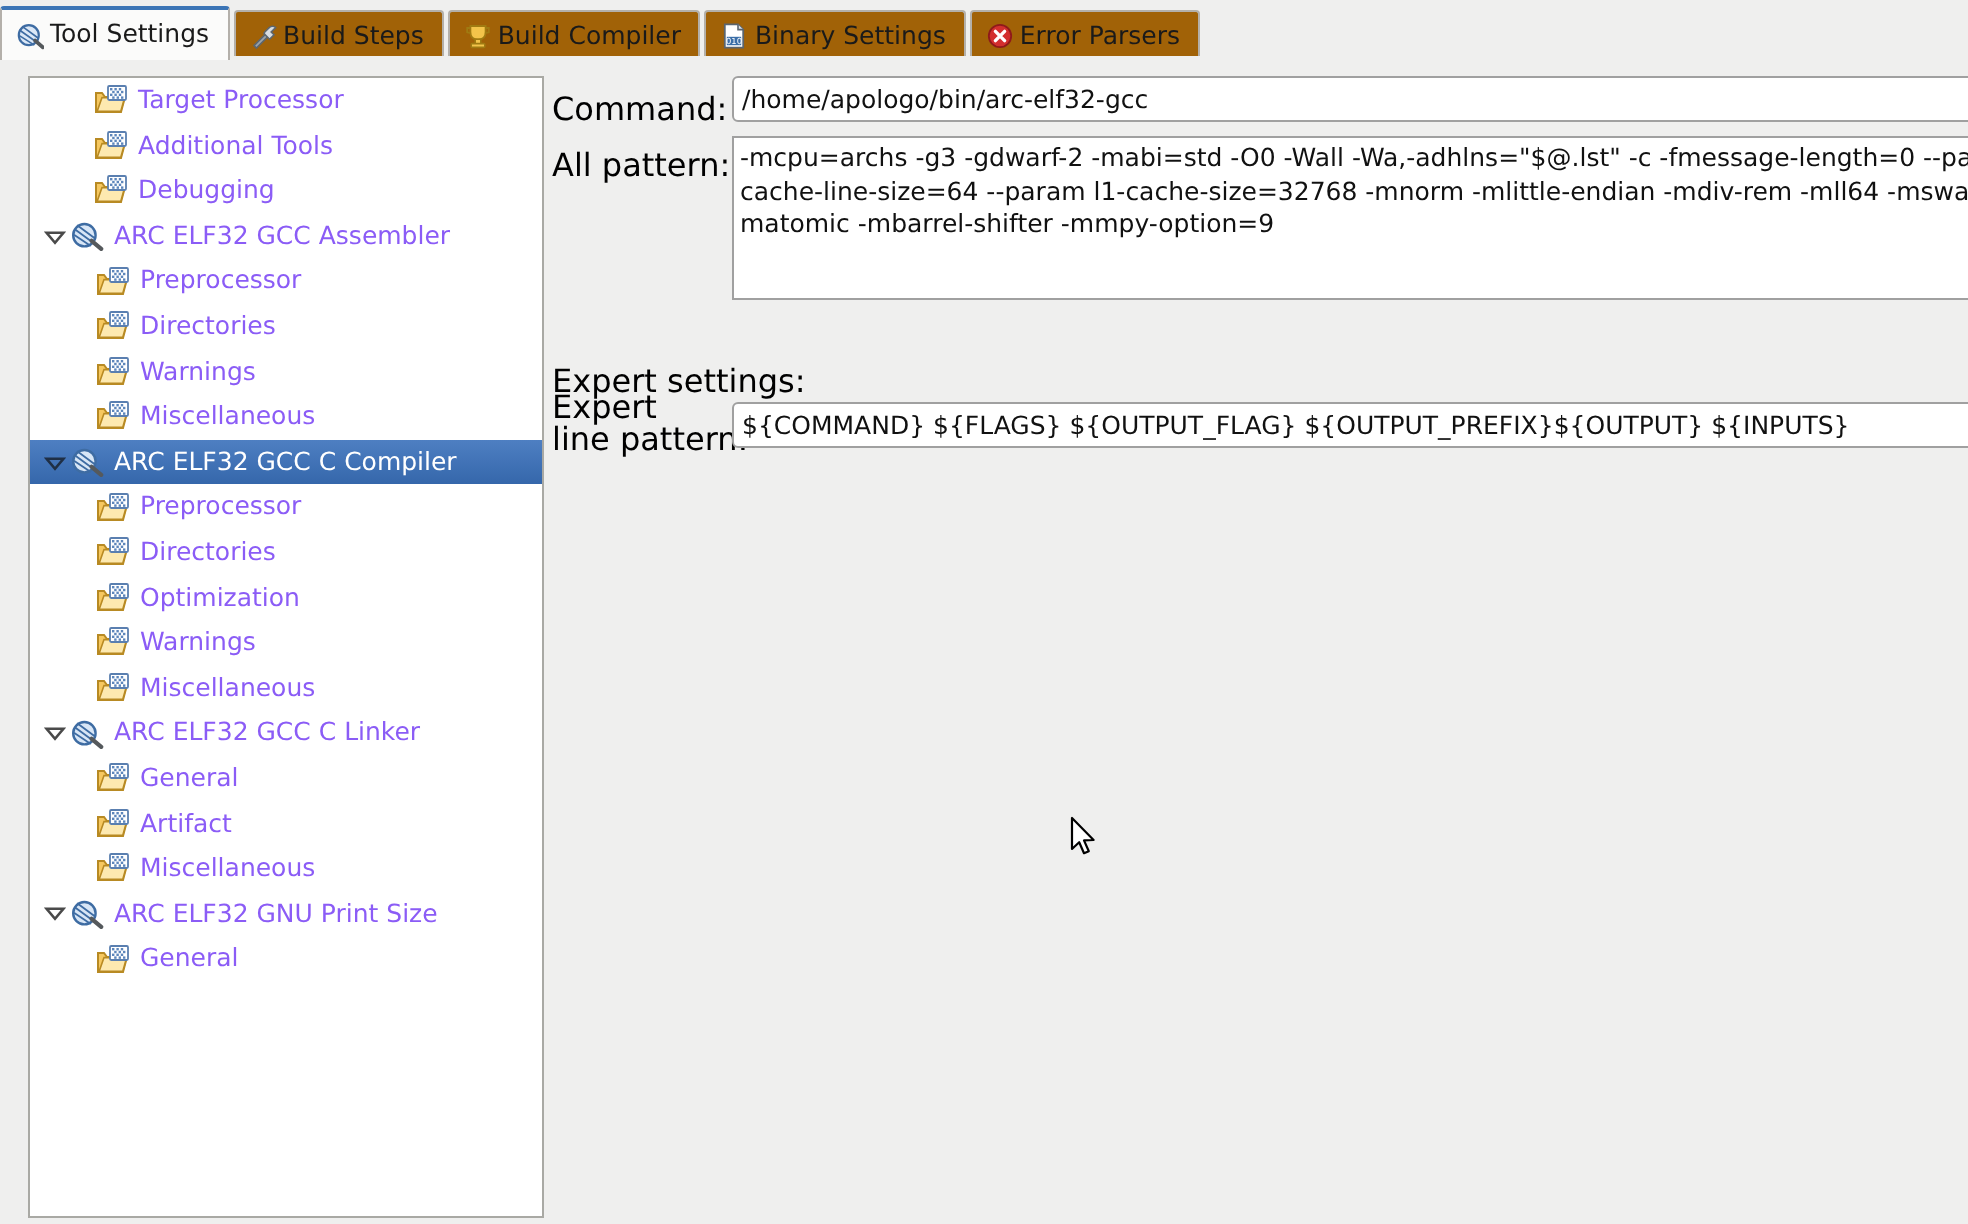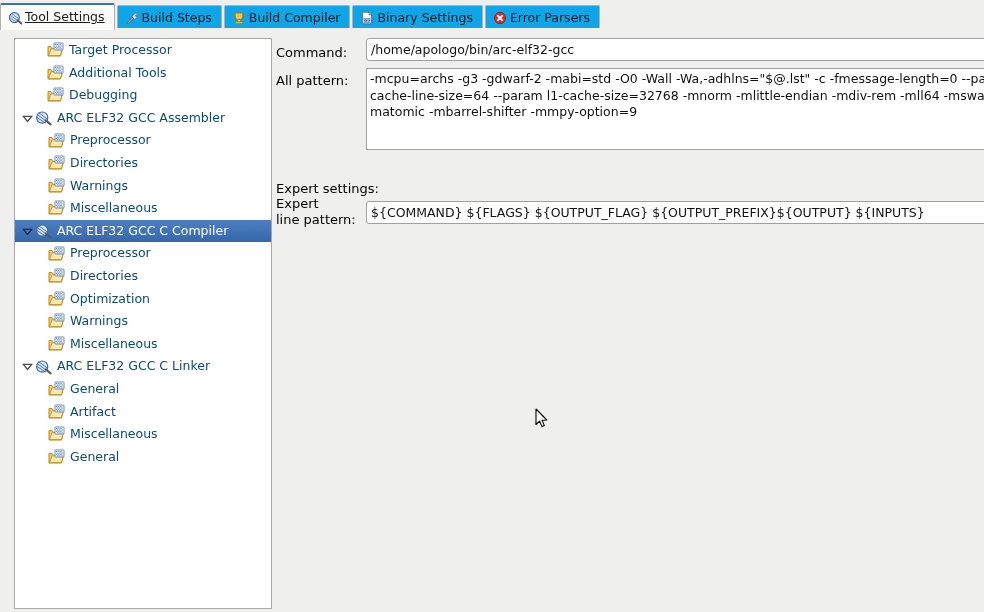--- a/index.html
+++ b/index.html
@@ -32,39 +32,38 @@
     align-items: flex-end;
     height: 28px;
   }
   .tab {
     height: 25px;
     display: flex;
     align-items: center;
     gap: 3px;
     padding: 0 9px 0 7px;
     box-sizing: border-box;
-    background: #0ea5e9;
+    background: #a16207;
     border: 1px solid #b4b0aa;
     border-bottom: none;
     border-radius: 2px 2px 0 0;
     margin-right: 2px;
     font-size: 12.5px;
     color: #1a1a1a;
     white-space: nowrap;
     position: relative;
     top: 0;
   }
   .tab.active {
     background: #fbfbfa;
     border-top: 2px solid #3b74b5;
     height: 27px;
     top: 0;
     font-weight: normal;
     z-index: 3;
-    text-decoration: underline;
   }
   #tab-underline {
     position: absolute;
     left: 0; top: 28px;
     width: 984px;
     height: 2px;
     background: #efefee;
   }
   .tab-label { line-height: 1; }
 
@@ -88,21 +87,21 @@
     box-sizing: border-box;
     overflow: hidden;
   }
   .tree-row {
     height: 22.6px;
     display: flex;
     align-items: center;
     padding-left: 4px;
     box-sizing: border-box;
     font-size: 12.5px;
-    color: #0c4a6e;
+    color: #8b5cf6;
     white-space: nowrap;
   }
   .tree-row.selected {
     background: #3d6eb4;
     background: linear-gradient(to bottom, #4e7fc2 0%, #3567ab 100%);
     color: #ffffff;
   }
   .twisty {
     width: 16px;
     flex: 0 0 16px;
@@ -117,21 +116,21 @@
     flex: 0 0 17px;
     margin-right: 5px;
     position: relative;
   }
   .node-label { line-height: 1; }
 
   
   #content { position: absolute; left: 276px; top: 38px; }
 
   .field-label {
-    font-size: 13px;
+    font-size: 16px;
     color: #000;
     white-space: nowrap;
   }
   .txtinput {
     box-sizing: border-box;
     background: #ffffff;
     border: 1px solid #a0a0a0;
     border-radius: 3px;
     font-family: "DejaVu Sans", sans-serif;
     font-size: 12.5px;
@@ -618,20 +617,33 @@
               <rect x="8" y="4.8" width="1.2" height="1.2"></rect>
               <rect x="10.2" y="4.8" width="1.2" height="1.2"></rect>
               <rect x="12.4" y="4.8" width="1.2" height="1.2"></rect>
               <rect x="9.1" y="6.2" width="1.2" height="1.2"></rect>
               <rect x="11.3" y="6.2" width="1.2" height="1.2"></rect>
               <rect x="13.5" y="6.2" width="1.2" height="1.2"></rect>
             </g>
           </svg></span>
         <span class="node-label">Miscellaneous</span>
       </div>
+      <div class="tree-row lvl1">
+        <span class="twisty">
+          <svg width="11" height="11" viewBox="0 0 11 11">
+            <path d="M1.3 3.4 L9.7 3.4 L5.5 8.4 Z" fill="none" stroke="#4a4a4a" stroke-width="1.3" stroke-linejoin="miter"></path>
+          </svg>
+        </span>
+        <span class="node-ico"><svg width="17" height="16" viewBox="0 0 17 16">
+            <circle cx="7.2" cy="7.6" r="5.6" fill="#d8e6f6" stroke="#3e6ca3" stroke-width="1.2"></circle>
+            <path d="M2.4 4.6 L11.6 11.4 M2.0 7.4 L10.4 13.0 M3.6 2.6 L12.2 9.0" stroke="#3e6ca3" stroke-width="0.9" fill="none"></path>
+            <path d="M10.8 10.4 L15.6 14.4" stroke="#55595c" stroke-width="2.1" stroke-linecap="round"></path>
+          </svg></span>
+        <span class="node-label">ARC ELF32 GNU Print Size</span>
+      </div>
       <div class="tree-row lvl2">
         <span class="node-ico"><svg width="17" height="16" viewBox="0 0 17 16">
             <path d="M1 4.5 L1 14 L13.5 14 L15.5 6.5 L5.5 6.5 L4 4.5 Z" fill="#f6c860" stroke="#b88a23" stroke-width="1"></path>
             <path d="M4 6.8 L15.3 6.8 L13.4 13.6 L1.6 13.6 Z" fill="#fde9b0" stroke="#b88a23" stroke-width="0.8"></path>
             <rect x="7" y="1" width="9" height="7" rx="0.6" fill="#ffffff" stroke="#5a7fb0" stroke-width="0.9"></rect>
             <g fill="#5d86bb">
               <rect x="8" y="2" width="1.2" height="1.2"></rect>
               <rect x="10.2" y="2" width="1.2" height="1.2"></rect>
               <rect x="12.4" y="2" width="1.2" height="1.2"></rect>
               <rect x="9.1" y="3.4" width="1.2" height="1.2"></rect>

